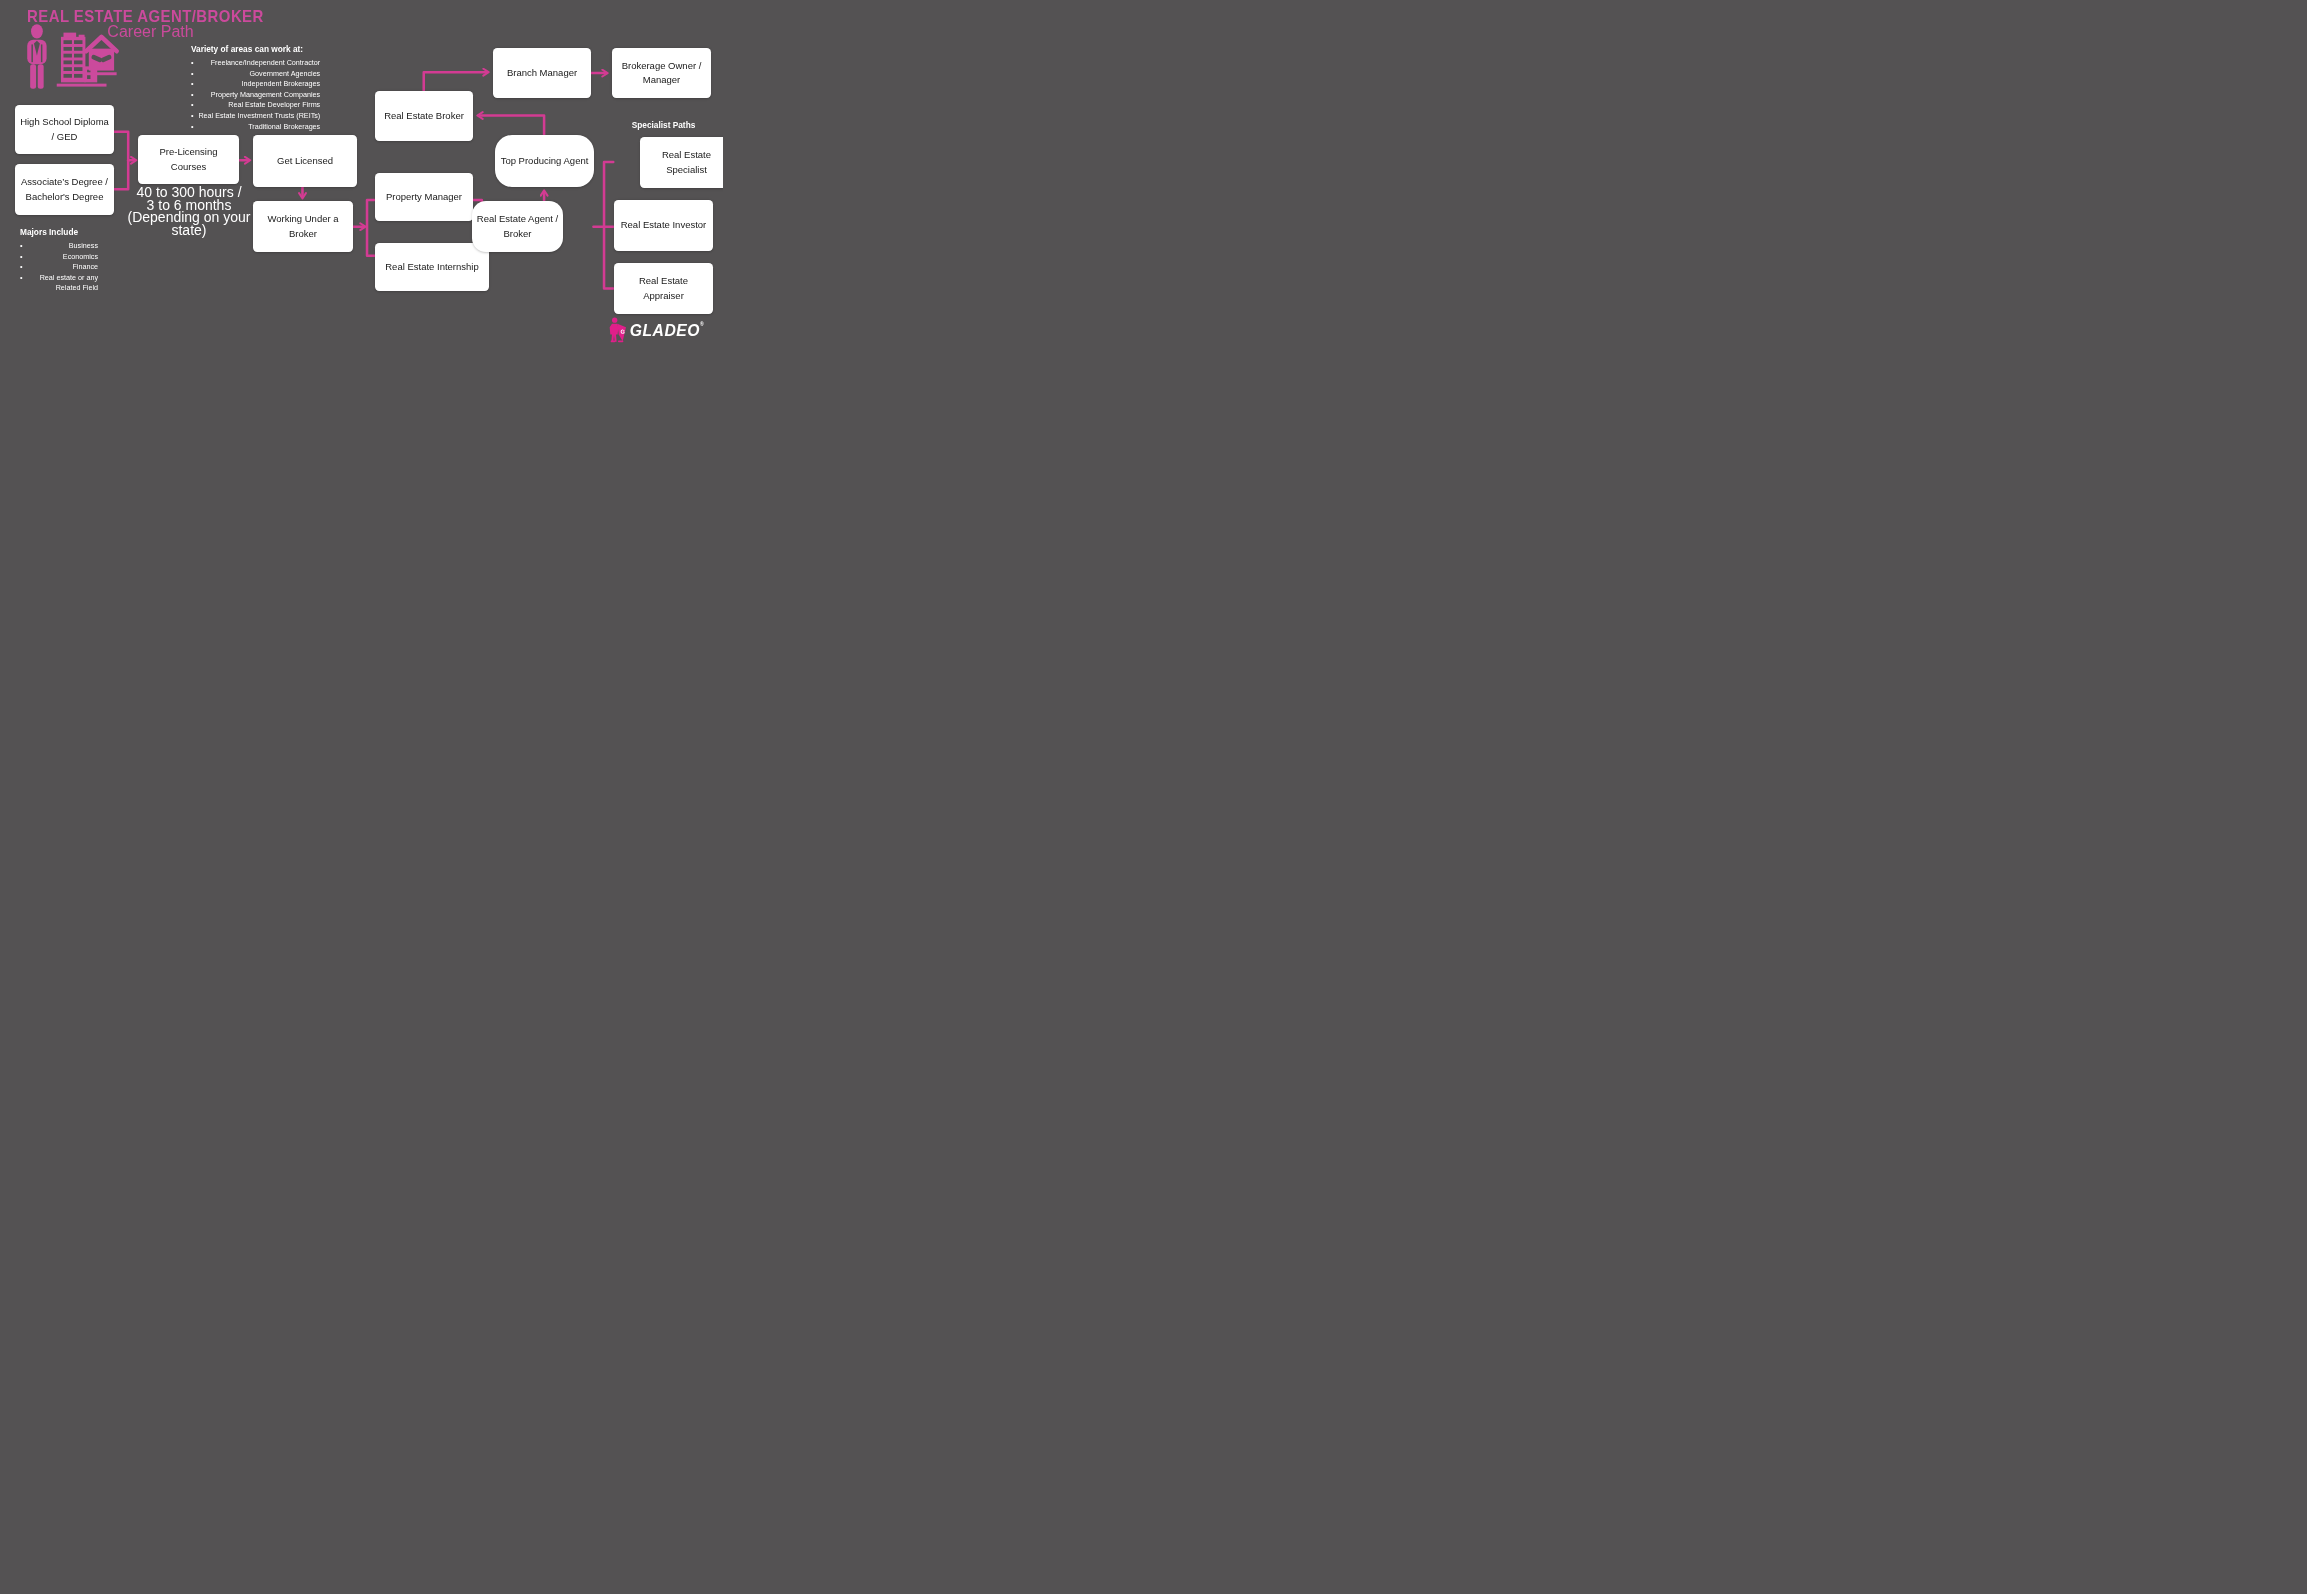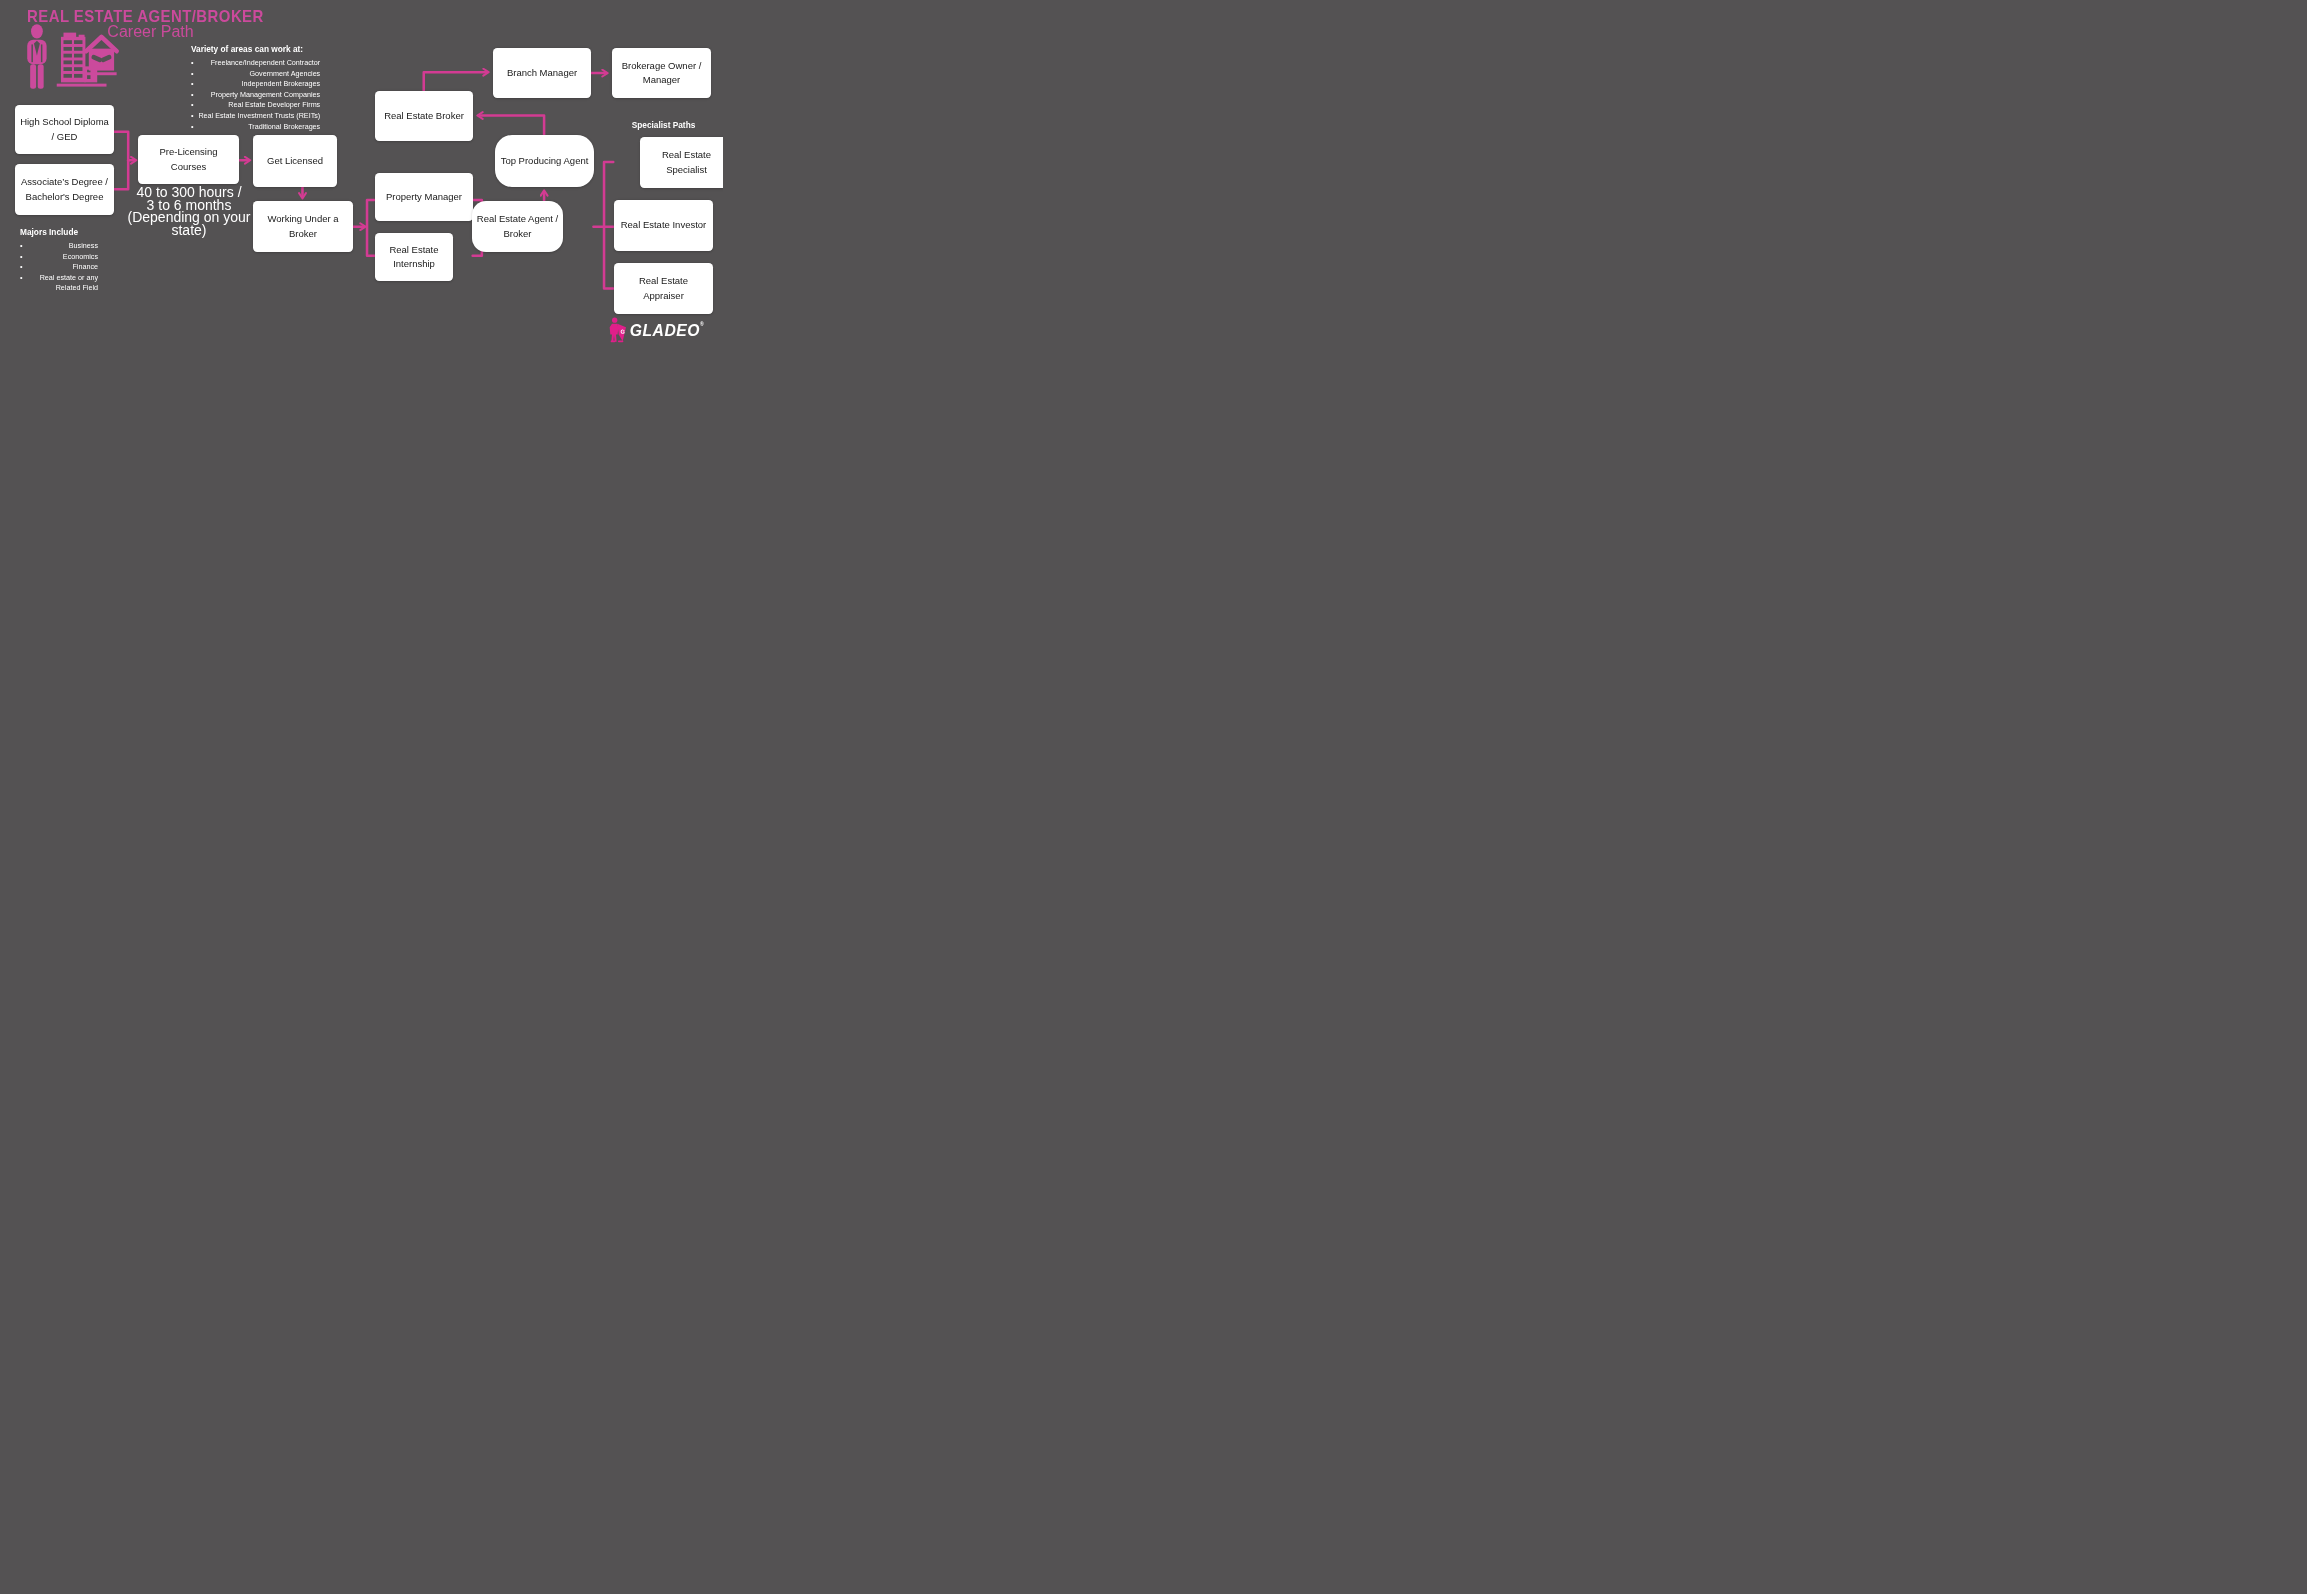--- a/index.html
+++ b/index.html
@@ -143,26 +143,26 @@
     <li>Finance</li>
     <li>Real estate or any Related Field</li>
   </ul>
 
   <div class="box" style="left:138px;top:135px;width:101px;height:49px;">Pre-Licensing Courses</div>
   <div class="note">
     <div>40 to 300 hours /</div>
     <div>3 to 6 months</div>
     <div>(Depending on your state)</div>
   </div>
-  <div class="box" style="left:253px;top:135px;width:84px;height:52px;">Get Licensed</div>
+  <div class="box" style="left:253px;top:135px;width:104px;height:52px;">Get Licensed</div>
   <div class="box" style="left:253px;top:201px;width:100px;height:51px;">Working Under a Broker</div>
 
   <div class="box" style="left:375px;top:91px;width:98px;height:50px;">Real Estate Broker</div>
   <div class="box" style="left:375px;top:173px;width:98px;height:48px;">Property Manager</div>
-  <div class="box" style="left:375px;top:233px;width:78px;height:48px;">Real Estate Internship</div>
+  <div class="box" style="left:375px;top:243px;width:114px;height:48px;">Real Estate Internship</div>
 
   <div class="box" style="left:493px;top:48px;width:98px;height:50px;">Branch Manager</div>
   <div class="box" style="left:612px;top:48px;width:99px;height:50px;">Brokerage Owner / Manager</div>
 
   <div class="box" style="left:495px;top:135px;width:99px;height:52px;border-radius:17px;">Top Producing Agent</div>
   <div class="box" style="left:472px;top:201px;width:91px;height:51px;border-radius:14px;">Real Estate Agent / Broker</div>
 
   <div class="spec-heading">Specialist Paths</div>
   <div class="box" style="left:640px;top:137px;width:93px;height:51px;">Real Estate Specialist</div>
   <div class="box" style="left:614px;top:200px;width:99px;height:51px;">Real Estate Investor</div>

